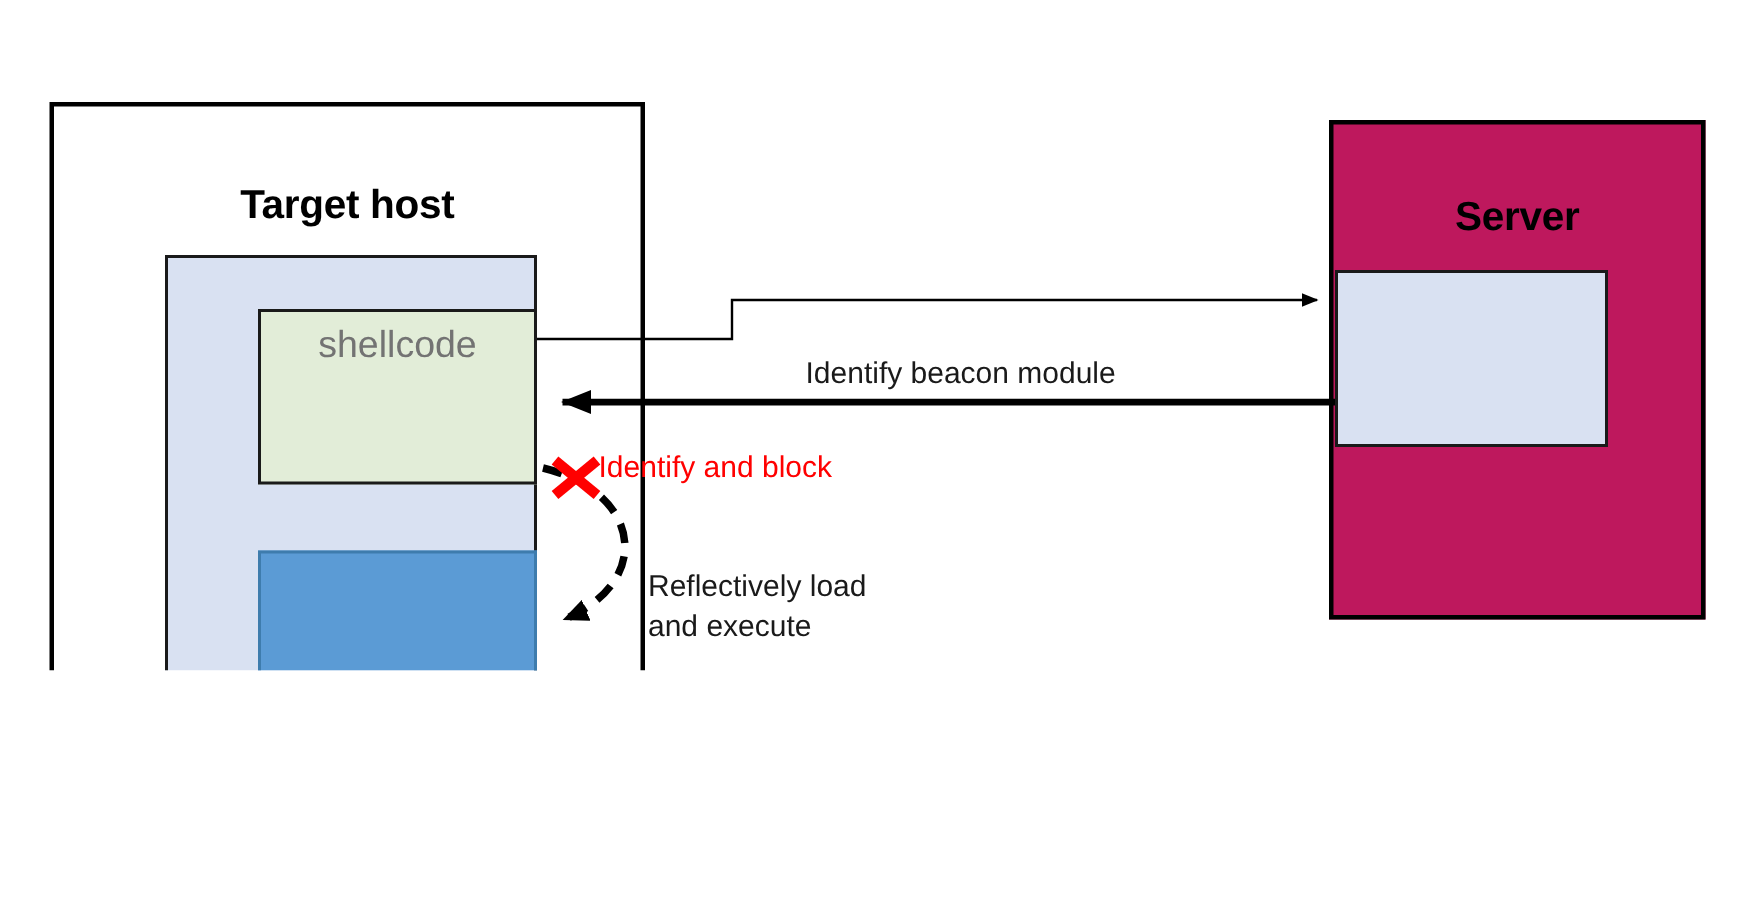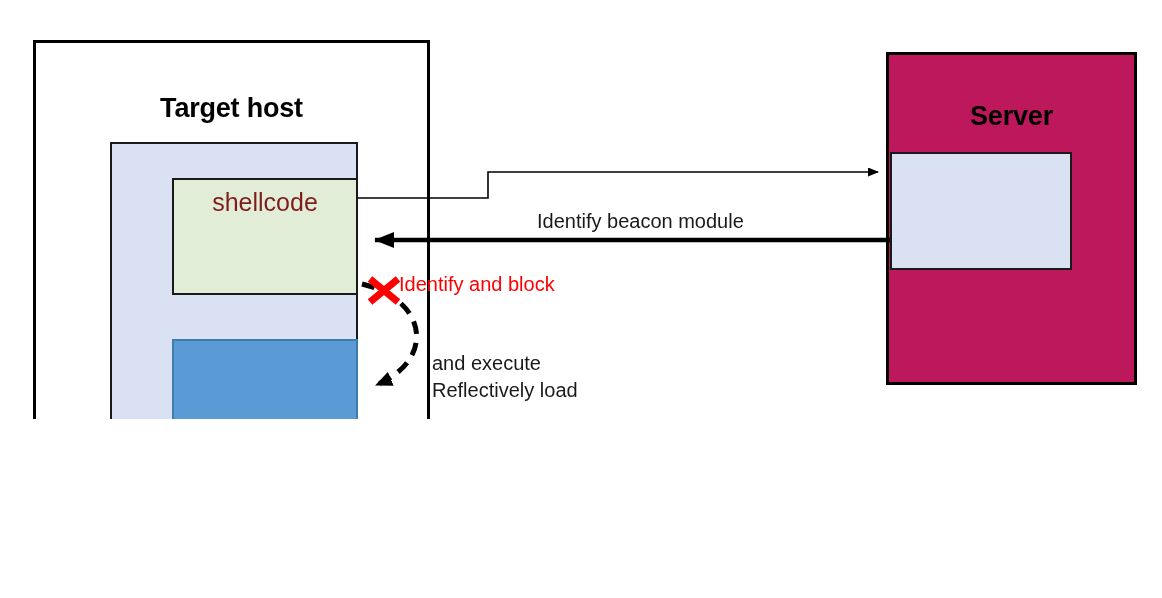--- a/index.html
+++ b/index.html
@@ -11,20 +11,21 @@
   body {
     font-family: "Liberation Sans", sans-serif;
     -webkit-font-smoothing: antialiased;
   }
   #canvas {
     position: relative;
     width: 1162px;
     height: 419px;
     background: #ffffff;
     overflow: hidden;
+    margin-top: 28px;
   }
   .box {
     position: absolute;
     box-sizing: border-box;
     border: 3px solid #000000;
   }
   
   .host-box {
     left: 33px;
     top: 40px;
@@ -81,21 +82,21 @@
     top: 152px;
     width: 182px;
     height: 118px;
     background: #D9E1F2;
     border: 2px solid #1a1a1a;
   }
 
   .inner-label {
     position: absolute;
     font-size: 25px;
-    color: #7f1d1d;
+    color: #737373;
     white-space: nowrap;
   }
   .shellcode-label {
     left: 172px;
     top: 188px;
     width: 186px;
     text-align: center;
   }
   .artifact-label {
     left: 146px;
@@ -189,17 +190,17 @@
       <line x1="370" y1="279" x2="398" y2="302" stroke="#FF0000" stroke-width="7" stroke-linecap="butt"></line>
       <line x1="398" y1="279" x2="370" y2="302" stroke="#FF0000" stroke-width="7" stroke-linecap="butt"></line>
     </g>
   </svg>
 
   <div class="annot download-label">Identify beacon module</div>
 
   <div class="annot identify-label">Identify and block</div>
 
   <div class="annot reflect-label">
+    <span>Reflectively load</span>
     <span>and execute</span>
-    <span>Reflectively load</span>
   </div>
 
 </div>
 
 </body></html>

